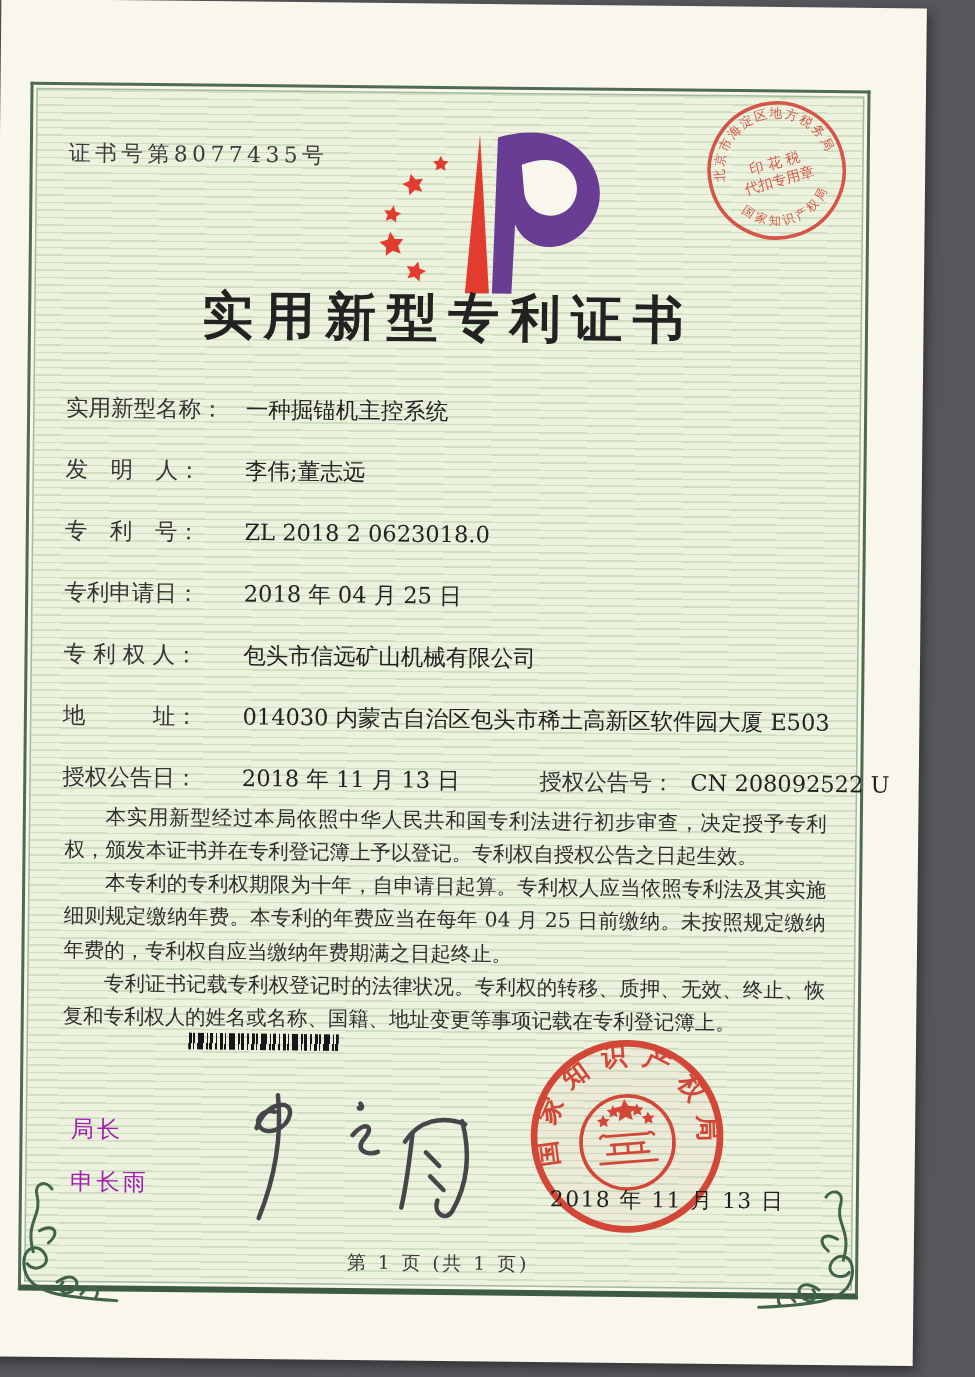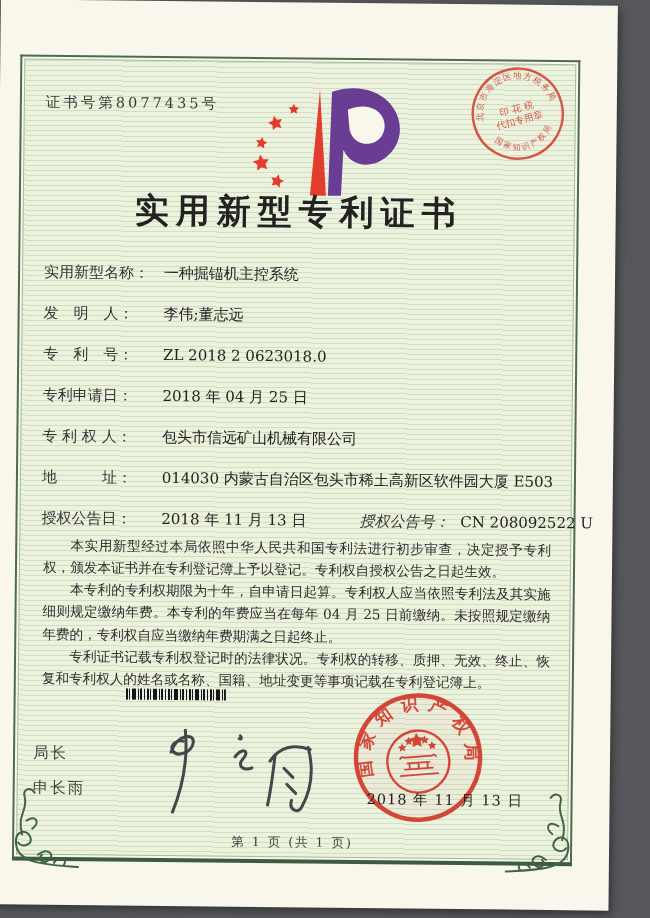--- a/index.html
+++ b/index.html
@@ -38,36 +38,36 @@
   .title{
     position:absolute;left:0;top:130px;width:100%;text-align:center;
     font-size:34px;font-weight:bold;letter-spacing:7px;color:#222;
   }
 
   .fields{position:absolute;left:24px;right:20px;top:203px;font-size:15px;}
   .field-row{margin-bottom:16px;line-height:25px;white-space:nowrap;position:relative;}
   .field-label{display:inline-block;width:115px;color:#333;}
   .field-value{color:#222;}
   .pair-right{position:absolute;left:318px;top:0;}
-  .pair-right .field-label{width:auto;margin-right:6px;font-style:italic;}
+  .pair-right .field-label{width:auto;margin-right:6px;}
 
   .body-text{
     position:absolute;left:26px;right:22px;top:477px;
     font-size:13.6px;line-height:1.63;text-align:justify;color:#2e2e2e;
   }
   .body-text p{margin:0;text-indent:2em;}
 
   .barcode{
     position:absolute;left:110px;top:631px;width:100px;height:11px;
     background-image:
       repeating-linear-gradient(90deg,#15151a 0 1px,transparent 1px 3px),
       repeating-linear-gradient(90deg,#15151a 0 2px,transparent 2px 7px);
   }
 
-  .officer{position:absolute;left:18px;top:686px;font-size:15.5px;letter-spacing:2px;color:#404040;}
+  .officer{position:absolute;left:32px;top:686px;font-size:15.5px;letter-spacing:2px;color:#a21caf;}
   .officer div{margin-bottom:14px;}
   .signature{position:absolute;left:128px;top:666px;}
 
   .seal{position:absolute;left:328px;top:622px;opacity:.93;}
   .seal-date{
     position:absolute;left:352px;top:730px;z-index:3;
     font-size:14.5px;letter-spacing:1px;color:#1e1e1e;
   }
 
   .footer{

